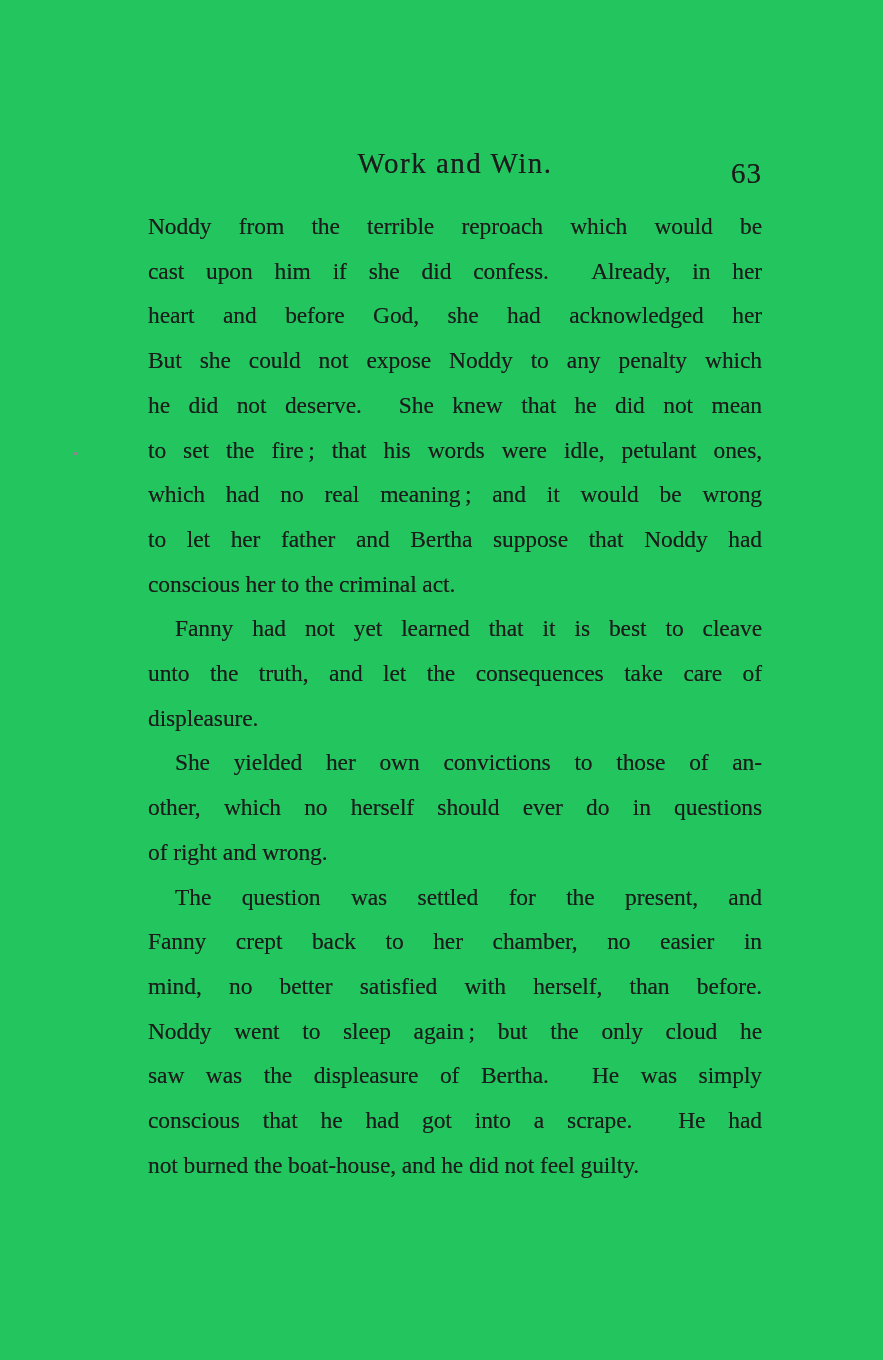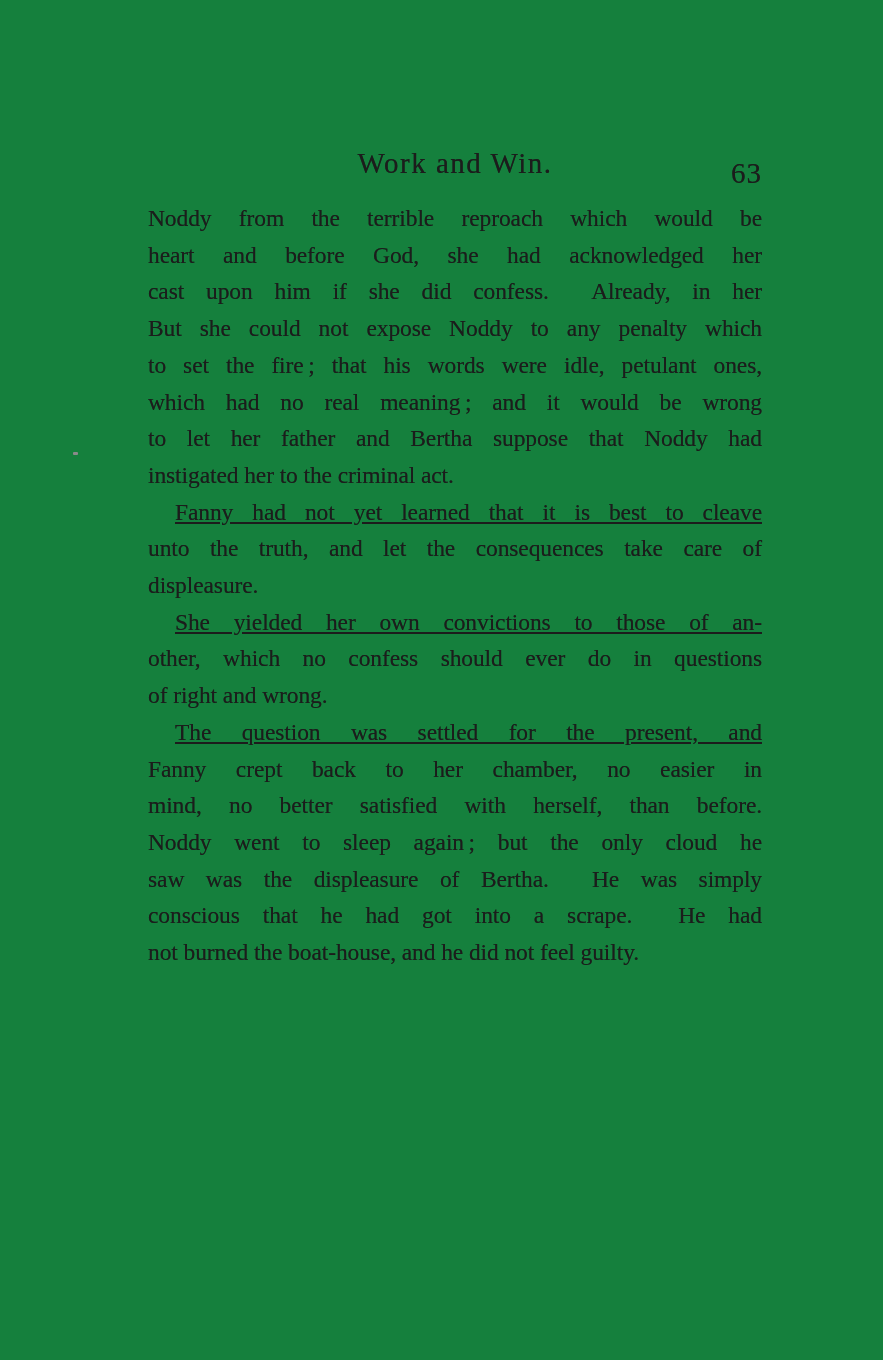--- a/index.html
+++ b/index.html
@@ -43,60 +43,62 @@
     font-size: 23.5px;
     line-height: 36.7px;
     letter-spacing: -0.1px;
     text-shadow: 0 0 0.5px rgba(20,20,20,0.55);
   }
   .paragraph { margin: 0; }
   .line {
     text-align: justify;
     text-align-last: justify;
     min-height: 36.7px;
+    margin-top: 8px;
   }
   .line.last { text-align-last: left; }
-  .line.indent { text-indent: 27px; text-decoration: underline; }
+  .line.indent { text-indent: 27px; }
   .speck {
     position: absolute;
     left: 73px;
     top: 452px;
     width: 5px;
     height: 3px;
     background: #8a8a8a;
     border-radius: 1px;
   }
 </style>
 </head>
 <body>
 
-<div class="page" style="background: #15803d; color: rgb(28, 28, 28);">
+<div class="page" style="background: #22c55e; color: rgb(28, 28, 28);">
   <div class="header">
     <span class="running-title">Work and Win.</span>
     <span class="page-number">63</span>
   </div>
   <div class="body-text">
       <div class="paragraph">
         <div class="line">Noddy from the terrible reproach which would be</div>
+        <div class="line">cast upon him if she did confess.&nbsp; Already, in her</div>
         <div class="line">heart and before God, she had acknowledged her</div>
-        <div class="line">cast upon him if she did confess.&nbsp; Already, in her</div>
         <div class="line">But she could not expose Noddy to any penalty which</div>
+        <div class="line">he did not deserve.&nbsp; She knew that he did not mean</div>
         <div class="line">to set the fire ; that his words were idle, petulant ones,</div>
         <div class="line">which had no real meaning ; and it would be wrong</div>
         <div class="line">to let her father and Bertha suppose that Noddy had</div>
-        <div class="line last">instigated her to the criminal act.</div>
+        <div class="line last">conscious her to the criminal act.</div>
       </div>
       <div class="paragraph">
         <div class="line indent">Fanny had not yet learned that it is best to cleave</div>
         <div class="line">unto the truth, and let the consequences take care of</div>
         <div class="line last">displeasure.</div>
       </div>
       <div class="paragraph">
         <div class="line indent">She yielded her own convictions to those of an-</div>
-        <div class="line">other, which no confess should ever do in questions</div>
+        <div class="line">other, which no herself should ever do in questions</div>
         <div class="line last">of right and wrong.</div>
       </div>
       <div class="paragraph">
         <div class="line indent">The question was settled for the present, and</div>
         <div class="line">Fanny crept back to her chamber, no easier in</div>
         <div class="line">mind, no better satisfied with herself, than before.</div>
         <div class="line">Noddy went to sleep again ; but the only cloud he</div>
         <div class="line">saw was the displeasure of Bertha.&nbsp; He was simply</div>
         <div class="line">conscious that he had got into a scrape.&nbsp; He had</div>
         <div class="line last">not burned the boat-house, and he did not feel guilty.</div>

